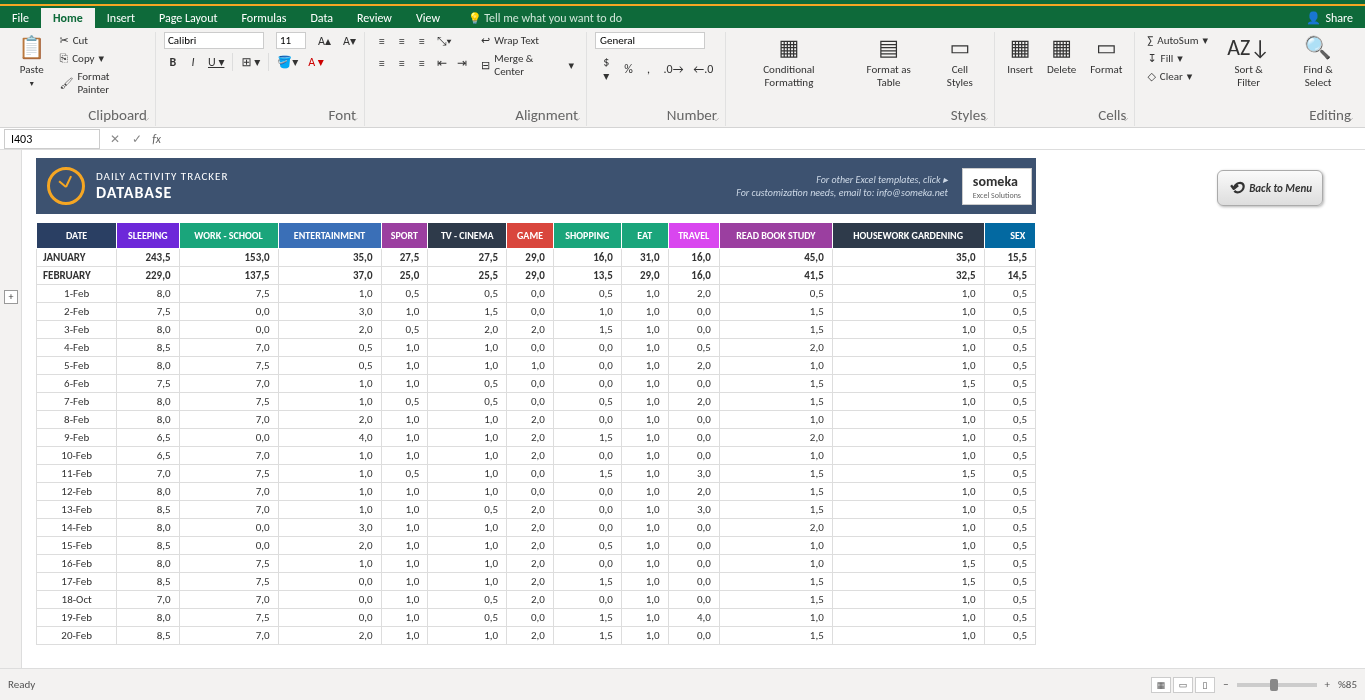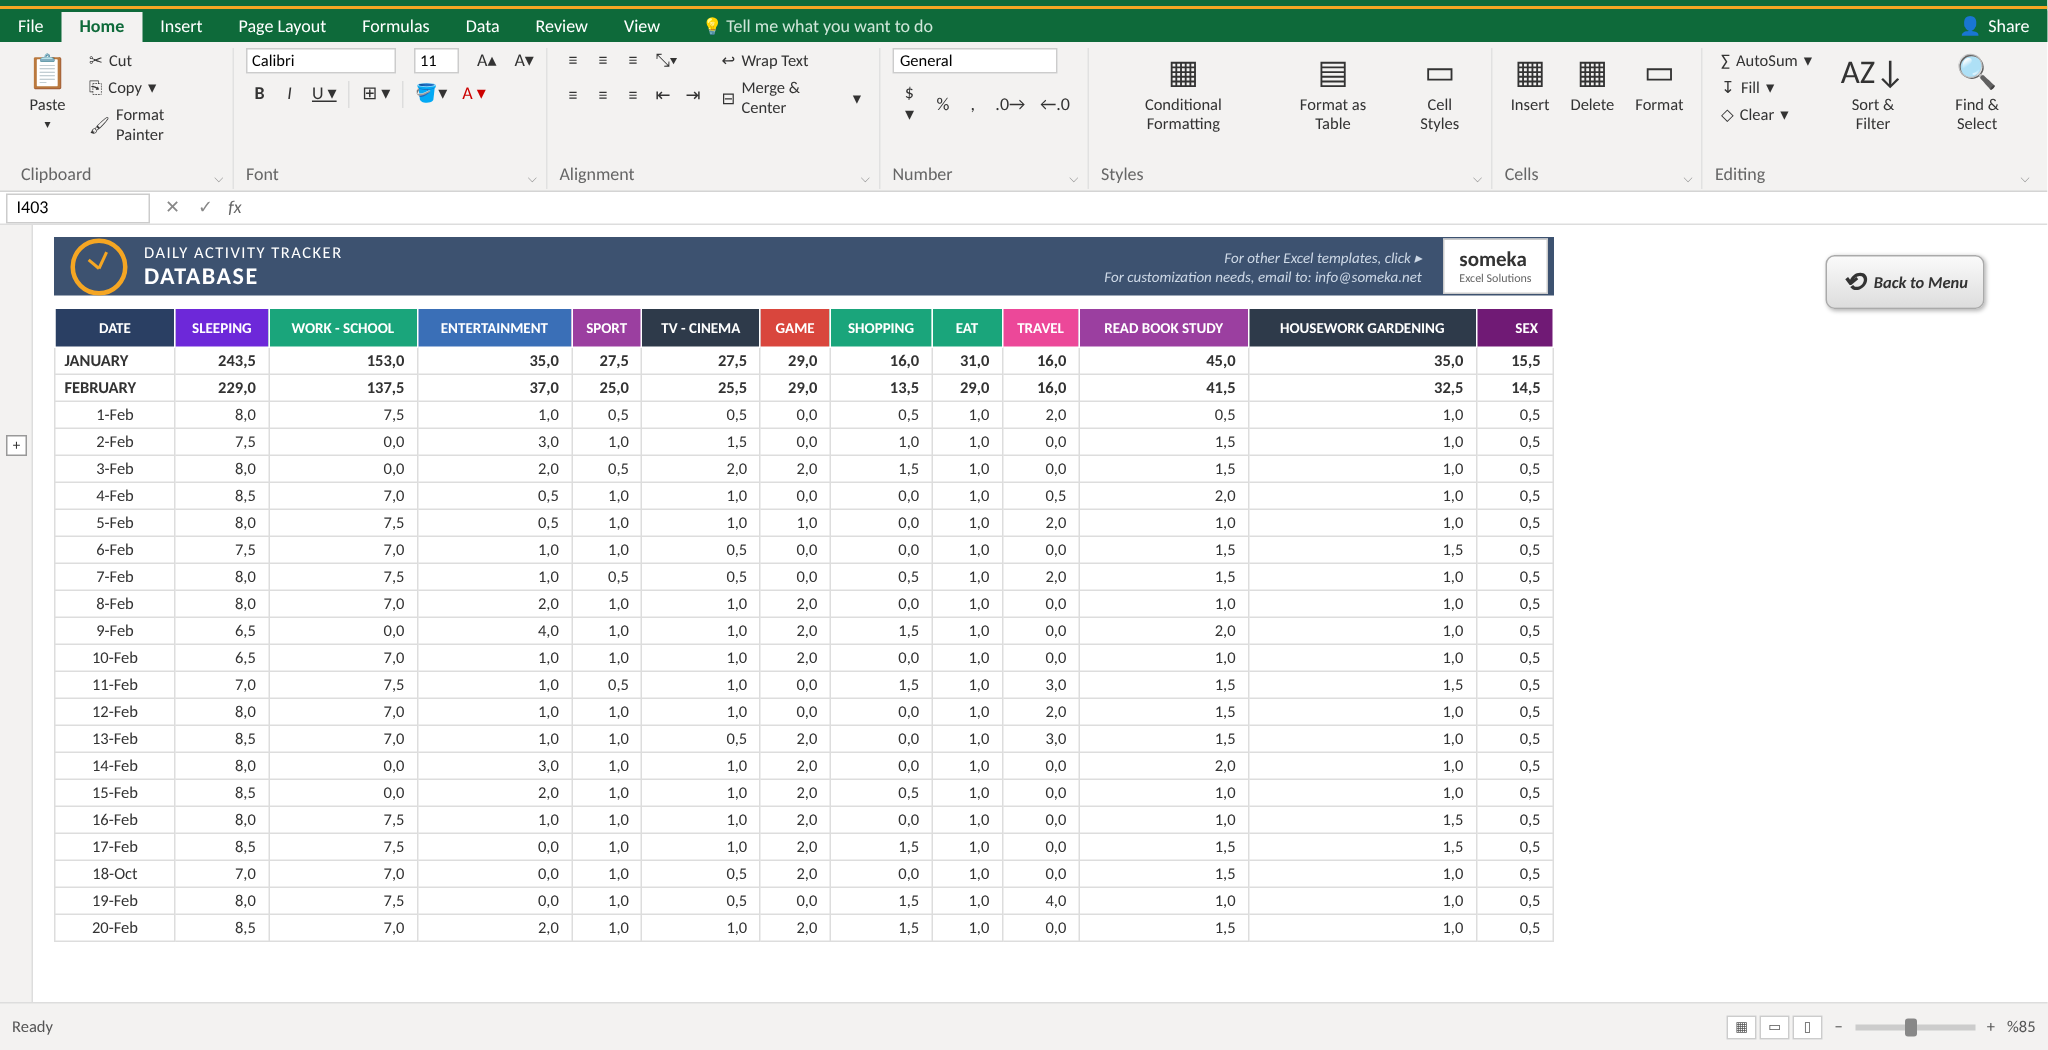--- a/index.html
+++ b/index.html
@@ -7,40 +7,40 @@
 .titlebar{background:#0e6a3a;height:6px;border-bottom:2px solid #f5a623}
 .tabs{display:flex;background:#0e6a3a;height:22px;align-items:flex-end}
 .tab{padding:3px 12px;color:#ffffff;font-size:12px;cursor:pointer}
 .tab.active{background:#f3f2f1;color:#0e6a3a;font-weight:600}
 .tab.tell{color:#cfe6d9;font-style:normal;margin-left:4px}
 .tab.tell::before{content:"💡 ";font-size:11px}
 .share{margin-left:auto;background:#0e6a3a;color:#fff;padding:3px 12px;display:flex;align-items:center;gap:4px}
 .ribbon{background:#f3f2f1;border-bottom:1px solid #d4d4d4;height:100px;display:flex;padding:4px 6px 0;gap:0}
 .group{display:flex;flex-direction:column;border-right:1px solid #e1e1e1;padding:0 8px;height:94px}
 .group-content{flex:1;display:flex;align-items:flex-start;gap:6px}
-.group-label{text-align:left;font-size:12px;color:#666;padding:2px 0;position:relative}
+.group-label{text-align:right;font-size:15px;color:#666;padding:2px 0;position:relative}
 .group-label::after{content:"⌵";position:absolute;right:-2px;bottom:2px;font-size:8px;color:#888}
 .big-btn{display:flex;flex-direction:column;align-items:center;justify-content:center;padding:2px 4px;cursor:pointer;font-size:11px;text-align:center;gap:2px}
 .big-btn .ico{font-size:22px}
 .small-btn{display:flex;align-items:center;gap:4px;font-size:11px;padding:2px 4px;cursor:pointer}
 .stack{display:flex;flex-direction:column;gap:1px}
 .font-sel{display:flex;gap:12px;align-items:center}
 .font-sel input,.font-sel select{font-size:11px;border:1px solid #ccc;background:#fff;padding:1px 3px}
 .btn-row{display:flex;gap:2px;align-items:center}
 .btn-row .b{padding:2px 4px;cursor:pointer;font-size:12px;min-width:18px;text-align:center}
 .sep{width:1px;background:#ddd;height:18px;margin:0 2px}
 .namebox-row{display:flex;align-items:center;height:22px;border-bottom:1px solid #ddd;background:#fff}
 .namebox{width:96px;border:1px solid #ccc;margin:0 4px;padding:2px 6px;font-size:12px}
 .fx-btn{padding:0 6px;color:#888;cursor:pointer}
 .fx{color:#666;font-style:italic;padding:0 4px}
 .sheet-area{position:relative;height:529px;overflow:auto;background:#fff}
 .row-gutter{position:absolute;left:0;top:0;width:22px;background:#f3f2f1;border-right:1px solid #ddd;height:100%}
 .collapse-btn{position:absolute;left:4px;width:14px;height:14px;border:1px solid #999;background:#fff;font-size:10px;text-align:center;line-height:12px;cursor:pointer}
 .content{margin-left:22px;padding:8px 14px}
-.banner{display:flex;background:#3d5270;height:39px;margin-bottom:8px;align-items:center}
+.banner{display:flex;background:#3d5270;height:56px;margin-bottom:8px;align-items:center}
 .banner-logo{width:60px;display:flex;align-items:center;justify-content:center}
 .clock-ico{width:38px;height:38px;border:3px solid #f5a623;border-radius:50%;position:relative}
 .clock-ico::before{content:"";position:absolute;width:2px;height:12px;background:#f5a623;top:5px;left:50%;transform:translateX(-50%) rotate(25deg);transform-origin:bottom}
 .clock-ico::after{content:"";position:absolute;width:2px;height:9px;background:#f5a623;top:8px;left:50%;transform:translateX(-50%) rotate(-50deg);transform-origin:bottom}
 .banner-title{color:#fff;flex:1}
 .banner-title .sub{font-size:11px;letter-spacing:1px}
 .banner-title .main{font-size:16px;font-weight:bold;letter-spacing:1px}
 .banner-info{color:#cdd8e6;font-size:10px;font-style:italic;text-align:right;padding-right:10px}
 .banner-logo2{background:#fff;padding:4px 10px;margin:4px;font-weight:bold;font-size:14px;border:1px solid #ccc}
 .banner-logo2 .sub{font-size:8px;font-weight:normal;color:#666;display:block}
@@ -254,24 +254,24 @@
           <tr id="header-row">
             <th style="background: rgb(42, 63, 99);">DATE</th>
             <th style="background: #6d28d9;">SLEEPING</th>
             <th style="background: rgb(26, 165, 123);">WORK - SCHOOL</th>
             <th style="background: rgb(58, 111, 183);">ENTERTAINMENT</th>
             <th style="background: rgb(155, 63, 160);">SPORT</th>
             <th style="background: rgb(46, 58, 74);">TV - CINEMA</th>
             <th style="background: rgb(217, 70, 61);">GAME</th>
             <th style="background: rgb(26, 165, 123);">SHOPPING</th>
             <th style="background: rgb(26, 165, 123);">EAT</th>
-            <th style="background: #ec4899; margin-left: 12px;">TRAVEL</th>
+            <th style="background: #d946ef; margin-left: 12px;">TRAVEL</th>
             <th style="background: rgb(155, 63, 160);">READ BOOK STUDY</th>
             <th style="background: rgb(46, 58, 74);">HOUSEWORK GARDENING</th>
-            <th style="background: #701a75; padding-left: 20px;">SEX</th>
+            <th style="background: #0369a1; padding-left: 20px;">SEX</th>
           </tr>
         </thead>
       <tbody id="table-body">
           <tr class="summary">
             <td>JANUARY</td>
             <td>243,5</td>
             <td>153,0</td>
             <td>35,0</td>
             <td>27,5</td>
             <td>27,5</td>

